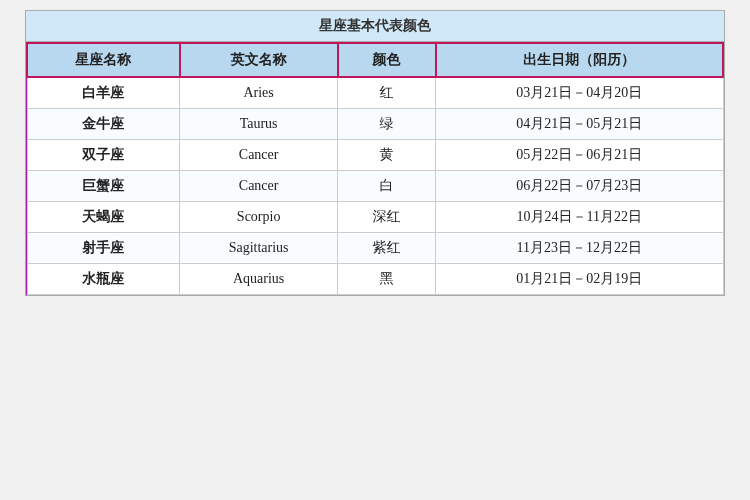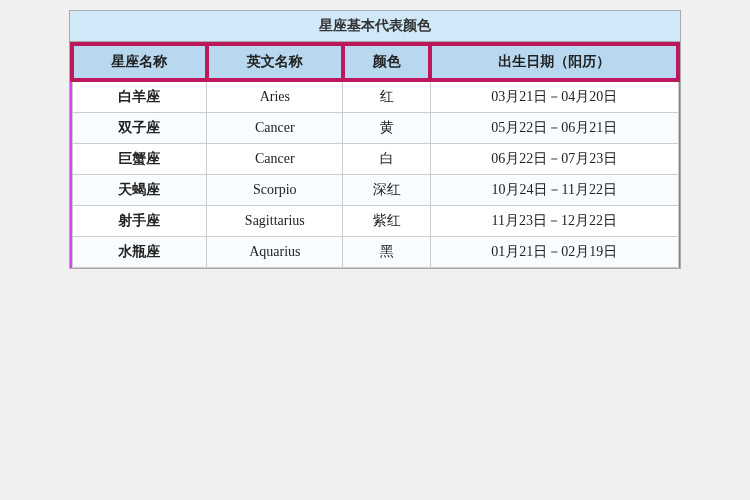--- a/index.html
+++ b/index.html
@@ -13,22 +13,22 @@
       height: 500px;
       background: #f0f0f0;
       display: flex;
       justify-content: center;
       align-items: flex-start;
       padding: 10px;
       font-family: "SimSun", "宋体", serif;
     }
 
     .container {
-      width: 612px;
-      background: #d946ef;
+      width: 700px;
+      background: #a21caf;
       border: 1px solid #aaa;
     }
 
     .title-bar {
       text-align: center;
       background: #d0e8f8;
       padding: 6px 0;
       font-size: 14px;
       font-weight: bold;
       color: #333;
@@ -39,21 +39,21 @@
       width: 100%;
       border-collapse: collapse;
       font-size: 14px;
     }
 
     thead tr {
       background: #b8d8f0;
     }
 
     thead th {
-      border: 4px solid #be185d;
+      border: 2px solid #be185d;
       padding: 7px 10px;
       text-align: center;
       color: #222;
       font-weight: bold;
     }
 
     tbody tr {
       background: #fff;
     }
 
@@ -87,20 +87,26 @@
       </tr>
     </thead>
     <tbody id="table-body">
     <tr>
           <td>白羊座</td>
           <td>Aries</td>
           <td>红</td>
           <td>03月21日－04月20日</td>
         </tr>
         <tr>
+          <td>金牛座</td>
+          <td>Taurus</td>
+          <td>绿</td>
+          <td>04月21日－05月21日</td>
+        </tr>
+        <tr>
           <td>双子座</td>
           <td>Cancer</td>
           <td>黄</td>
           <td>05月22日－06月21日</td>
         </tr>
         <tr>
           <td>巨蟹座</td>
           <td>Cancer</td>
           <td>白</td>
           <td>06月22日－07月23日</td>

